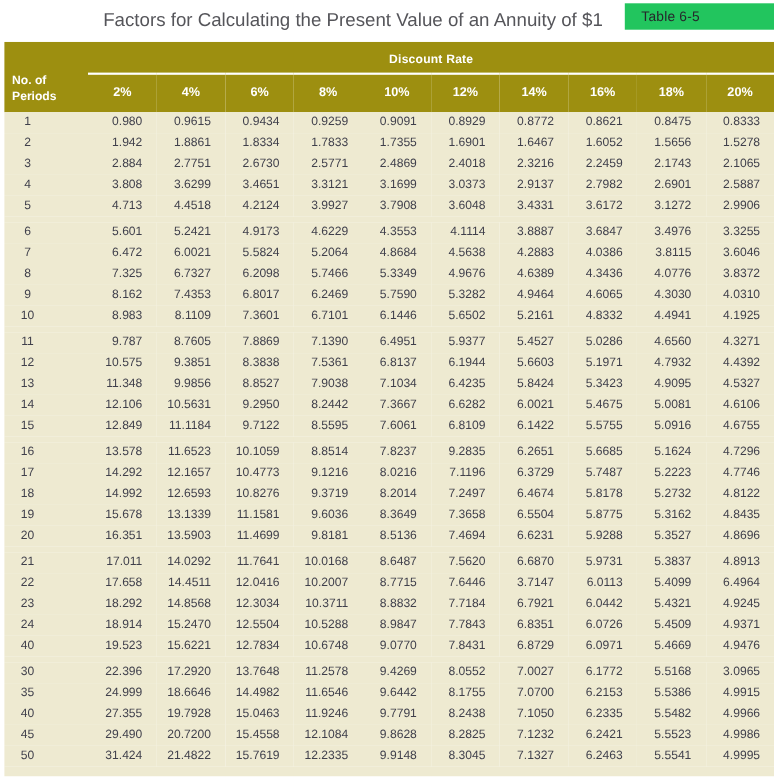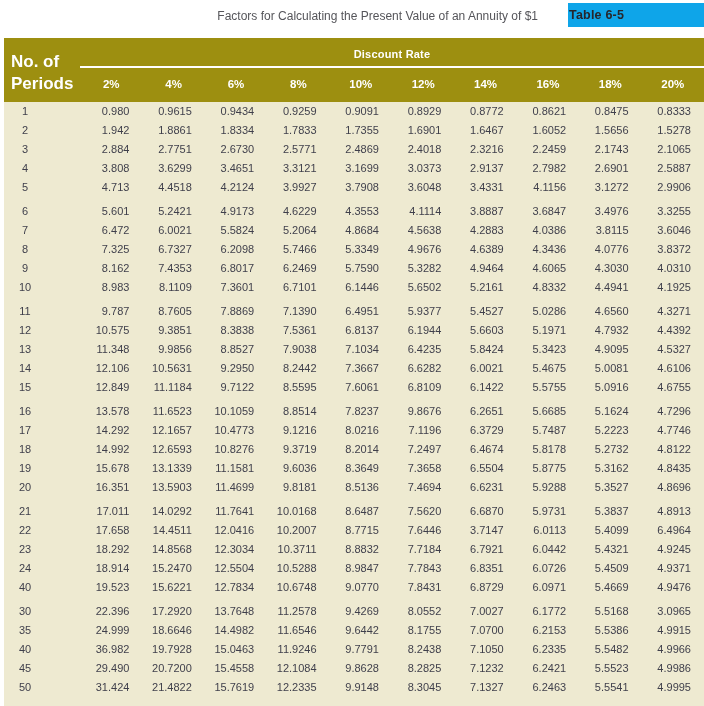--- a/index.html
+++ b/index.html
@@ -1,31 +1,31 @@
 <!DOCTYPE html>
 <html><head>
 <meta charset="utf-8">
 <style>
   html, body { margin:0; padding:0; background:#ffffff; }
   body { width:704px; height:706px; font-family:"Liberation Sans", sans-serif; }
   .page { position:relative; width:704px; height:706px; overflow:hidden; background:#ffffff; }
 
   
   .title-bar { position:relative; height:38px; background:#ffffff; }
-  .doc-title { position:absolute; top:9px; right:166px; font-size:12px; color:#55555a; white-space:nowrap; }
+  .doc-title { position:absolute; top:9px; right:156px; font-size:17px; color:#55555a; white-space:nowrap; }
   .table-label { position:absolute; top:3px; left:568px; width:136px; height:24px; box-sizing:border-box;
-                 background:#0ea5e9; line-height:24px; padding-left:1px;
-                 font-weight:bold; font-size:12.5px; color:#26262b; letter-spacing:.2px; }
+                 background:#22c55e; line-height:24px; padding-left:15px;
+                 font-weight:normal; font-size:12.5px; color:#26262b; letter-spacing:.2px; }
 
   
   .table-wrap { margin-left:4px; width:700px; }
   table { border-collapse:collapse; table-layout:fixed; width:700px; }
 
   thead th { background:#9d8f10; color:#ffffff; font-weight:bold; }
-  th.corner { text-align:left; vertical-align:bottom; padding:0 0 7px 7px; font-size:17px; line-height:1.3; }
+  th.corner { text-align:left; vertical-align:bottom; padding:0 0 7px 7px; font-size:11px; line-height:1.3; }
   th.group-h { height:22px; font-size:11px; text-align:center; vertical-align:middle;
                padding-top:5px; border-bottom:2px solid #ffffff; letter-spacing:.2px; }
   th.rate { height:29px; font-size:11.5px; text-align:center; vertical-align:middle; padding-bottom:4px; }
 
   tbody td { background:#eeead1; font-size:11px; color:#3f3f4b; height:19px; line-height:19px; padding:0; }
   td.period { text-align:center; padding-right:34px; }
   td.val { text-align:right; padding-right:13px; }
   tr.gap td { height:5px; line-height:5px; font-size:1px; }
 
   .cream-pad { margin-left:4px; width:700px; height:12px; background:#eeead1; }
@@ -131,21 +131,21 @@
           </tr>
           <tr>
             <td class="period">5</td>
             <td class="val">4.713</td>
             <td class="val">4.4518</td>
             <td class="val">4.2124</td>
             <td class="val">3.9927</td>
             <td class="val">3.7908</td>
             <td class="val">3.6048</td>
             <td class="val">3.4331</td>
-            <td class="val">4.1156</td>
+            <td class="val">3.6172</td>
             <td class="val">3.1272</td>
             <td class="val">2.9906</td>
           </tr>
           <tr class="gap">
             <td colspan="11"></td>
           </tr>
           <tr>
             <td class="period">6</td>
             <td class="val">5.601</td>
             <td class="val">5.2421</td>
@@ -281,21 +281,21 @@
           <tr class="gap">
             <td colspan="11"></td>
           </tr>
           <tr>
             <td class="period">16</td>
             <td class="val">13.578</td>
             <td class="val">11.6523</td>
             <td class="val">10.1059</td>
             <td class="val">8.8514</td>
             <td class="val">7.8237</td>
-            <td class="val">9.8676</td>
+            <td class="val">9.2835</td>
             <td class="val">6.2651</td>
             <td class="val">5.6685</td>
             <td class="val">5.1624</td>
             <td class="val">4.7296</td>
           </tr>
           <tr>
             <td class="period">17</td>
             <td class="val">14.292</td>
             <td class="val">12.1657</td>
             <td class="val">10.4773</td>
@@ -438,21 +438,21 @@
             <td class="val">11.6546</td>
             <td class="val">9.6442</td>
             <td class="val">8.1755</td>
             <td class="val">7.0700</td>
             <td class="val">6.2153</td>
             <td class="val">5.5386</td>
             <td class="val">4.9915</td>
           </tr>
           <tr>
             <td class="period">40</td>
-            <td class="val">36.982</td>
+            <td class="val">27.355</td>
             <td class="val">19.7928</td>
             <td class="val">15.0463</td>
             <td class="val">11.9246</td>
             <td class="val">9.7791</td>
             <td class="val">8.2438</td>
             <td class="val">7.1050</td>
             <td class="val">6.2335</td>
             <td class="val">5.5482</td>
             <td class="val">4.9966</td>
           </tr>

